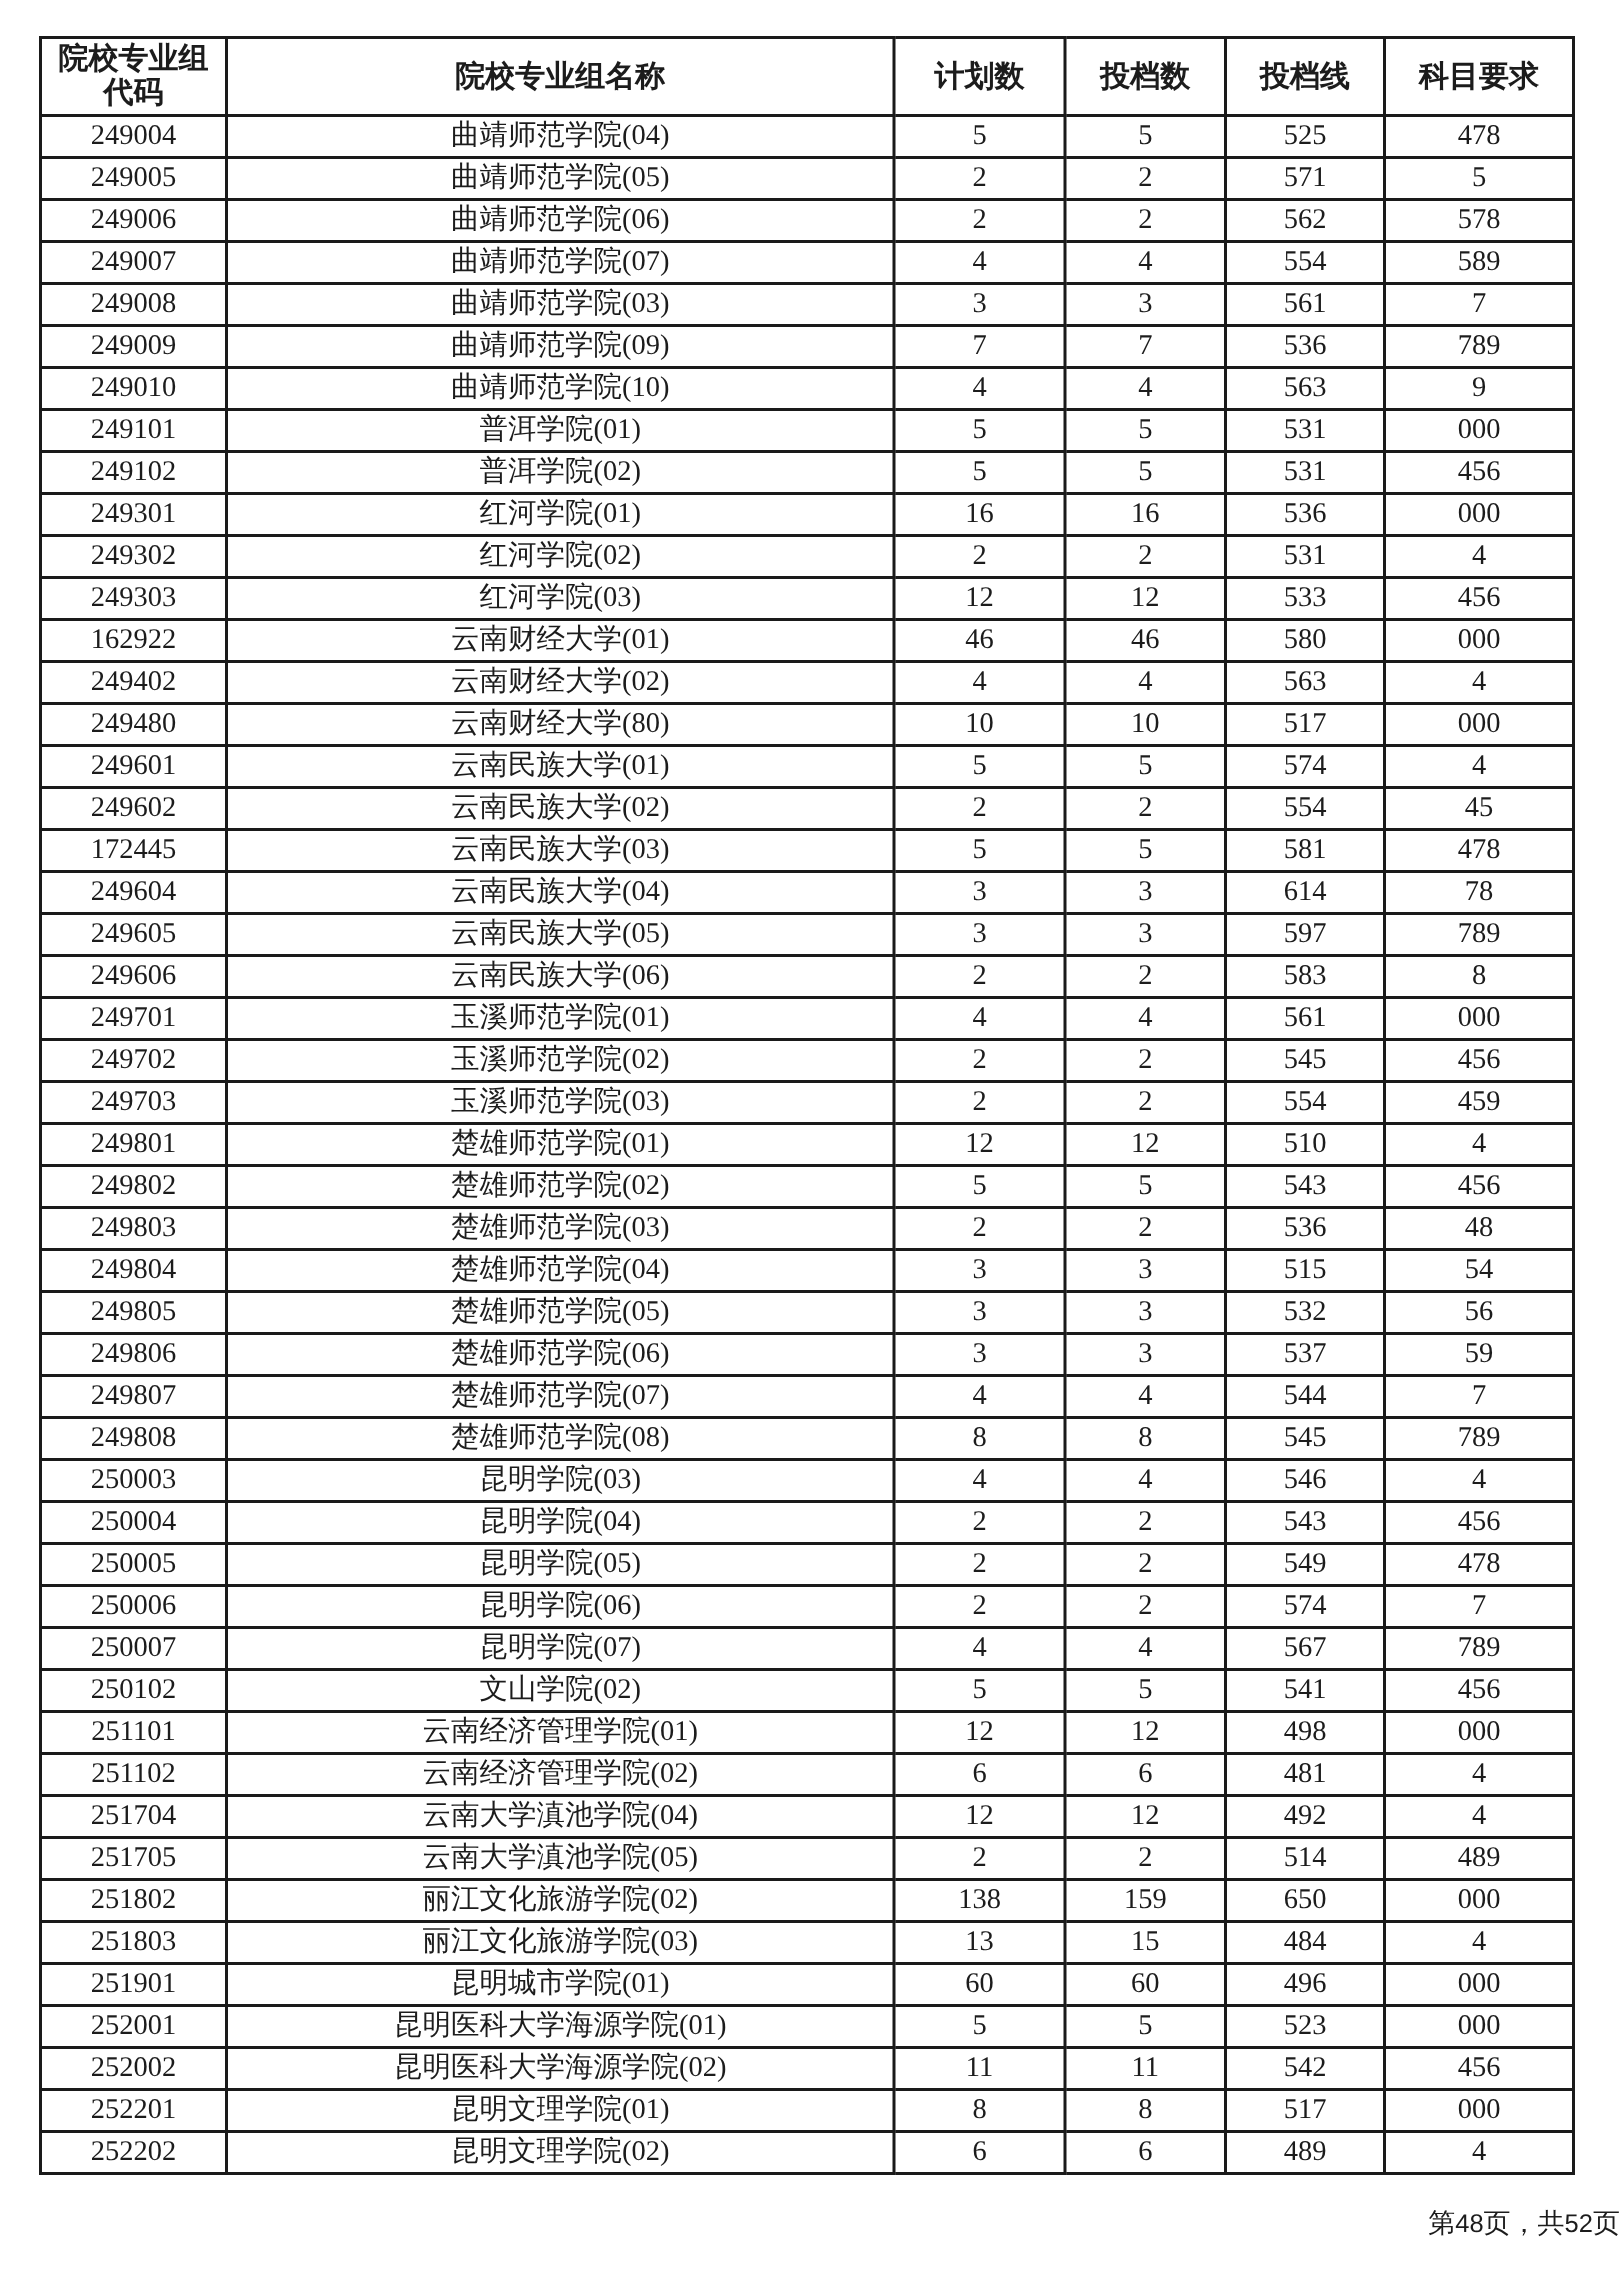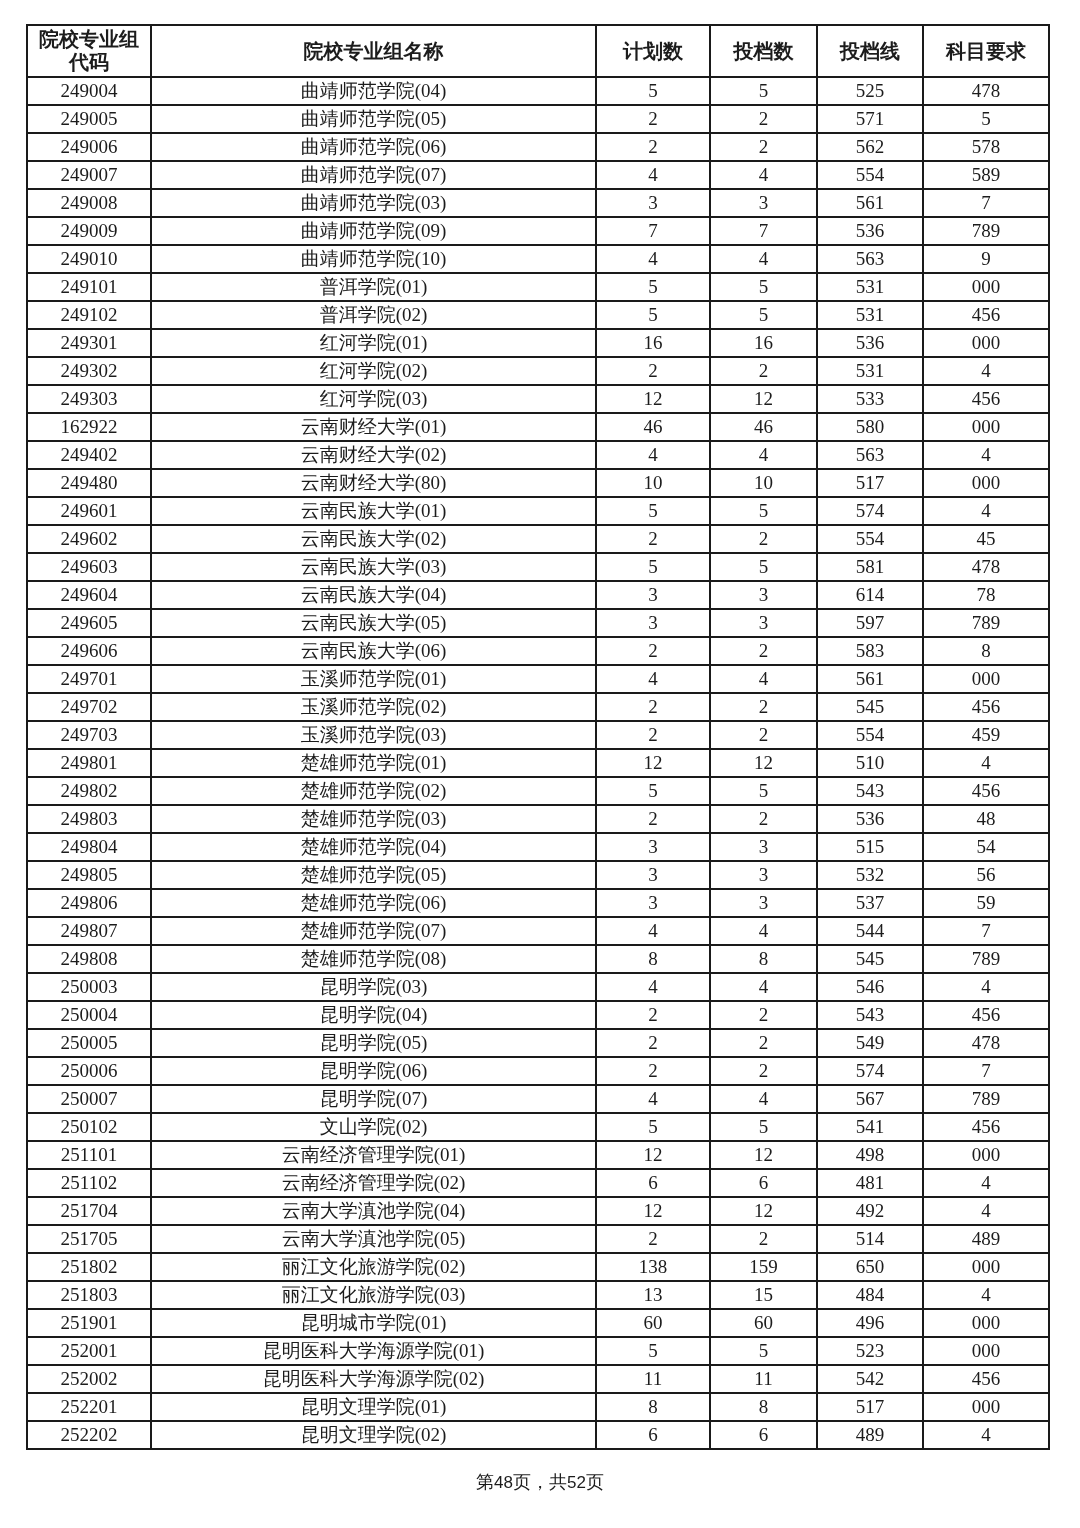--- a/index.html
+++ b/index.html
@@ -49,21 +49,21 @@
   }
   td.name-cell {
     text-align: left;
     padding-left: 7px;
   }
   .footer {
     position: absolute;
     left: 0;
     top: 1470px;
     width: 1080px;
-    text-align: center;
+    text-align: right;
     font-size: 18px;
     color: #1c1c1c;
     font-family: "Liberation Serif", "DejaVu Serif", serif;
   }
   .footer .num {
     font-family: "Liberation Sans", "DejaVu Sans", sans-serif;
     font-size: 17px;
   }
 </style>
 </head>
@@ -222,21 +222,21 @@
         </tr>
         <tr>
           <td>249602</td>
           <td class="name-cell">云南民族大学(02)</td>
           <td>2</td>
           <td>2</td>
           <td>554</td>
           <td>45</td>
         </tr>
         <tr>
-          <td>249603</td>
+          <td>172445</td>
           <td class="name-cell">云南民族大学(03)</td>
           <td>5</td>
           <td>5</td>
           <td>581</td>
           <td>478</td>
         </tr>
         <tr>
           <td>249604</td>
           <td class="name-cell">云南民族大学(04)</td>
           <td>3</td>

